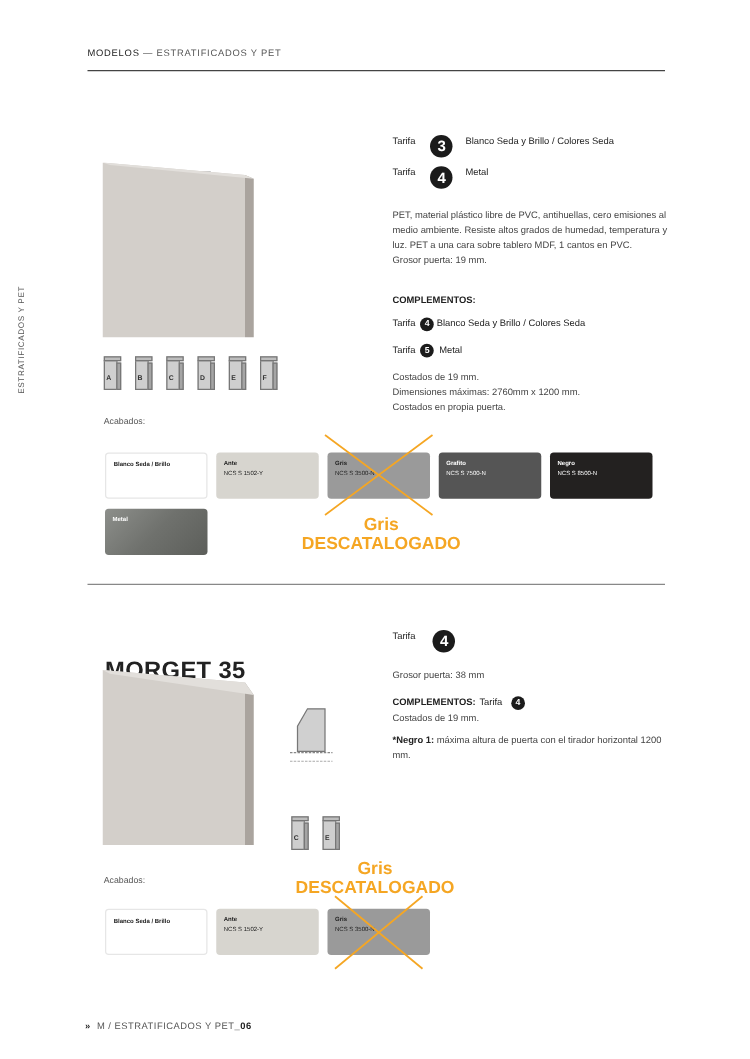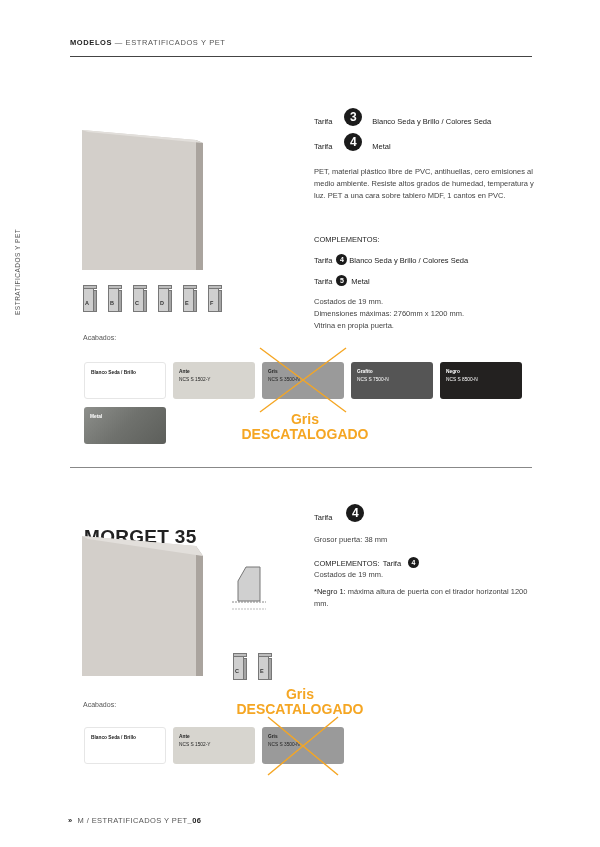--- a/index.html
+++ b/index.html
@@ -1,33 +1,33 @@
 <!DOCTYPE html>
 <html><head>
 <meta charset="utf-8">
 <style>
   * { box-sizing: border-box; margin: 0; padding: 0; }
   html, body { width: 600px; height: 847px; background: #ffffff; overflow: hidden; }
   body { position: relative; font-family: "Liberation Sans", sans-serif; color: #2a2a2a; }
   .abs { position: absolute; }
 
   .header { left: 70px; top: 38px; font-size: 7.5px; letter-spacing: 0.6px; color: #555; }
-  .header b { color: #222; font-weight: 700; }
+  .header b { color: #222; font-weight: 400; }
   .header-rule { left: 70px; top: 56px; width: 462px; height: 1px; background: #444; }
 
   .side-label { left: 14px; top: 315px; transform: rotate(-90deg); transform-origin: left top; font-size: 6.5px; letter-spacing: 0.5px; color: #555; white-space: nowrap; }
 
   .title { font-size: 19px; font-weight: 700; color: #222; letter-spacing: 0.3px; margin-top: 36px; }
 
-  .tarifa-row { display: flex; align-items: flex-end; font-size: 7.5px; color: #222; }
+  .tarifa-row { display: flex; align-items: flex-start; font-size: 7.5px; color: #222; }
   .badge-lg { width: 18px; height: 18px; border-radius: 50%; background: #1b1b1b; color: #fff; font-weight: 700; font-size: 12px; display: inline-flex; align-items: center; justify-content: center; }
   .badge-sm { width: 11px; height: 11px; border-radius: 50%; background: #1b1b1b; color: #fff; font-weight: 700; font-size: 7px; display: inline-flex; align-items: center; justify-content: center; }
 
   .body-text { font-size: 7.5px; line-height: 12px; color: #444; }
-  .strong { font-weight: 400; color: #222; }
+  .strong { font-weight: 700; color: #222; }
 
   .swatch { position: absolute; width: 82px; height: 37px; border-radius: 3px; padding: 6px 6px; font-size: 4.8px; line-height: 8px; font-weight: 700; }
   .swatch .code { font-weight: 400; }
 
   .acabados { font-size: 7px; color: #555; }
 
   .descat { color: #f5a623; font-weight: 700; text-align: center; font-size: 14px; line-height: 15px; }
 
   .profile { position: absolute; width: 15px; height: 28px; }
   .profile .face { position: absolute; left: 0; top: 4px; width: 11px; height: 24px; background: #cfcfcf; border: 1px solid #777; }
@@ -105,39 +105,40 @@
   <span>Blanco Seda y Brillo / Colores Seda</span>
 </div>
 <div class="abs tarifa-row" style="left:314px; top:133px;">
   <span>Tarifa</span>
   <span class="badge-lg" style="margin:0 10px 0 12px;">4</span>
   <span>Metal</span>
 </div>
 
 <div class="abs body-text" style="left:314px; top:166px; width:230px;">
   <div>PET, material plástico libre de PVC, antihuellas, cero emisiones al medio ambiente. Resiste altos grados de humedad, temperatura y luz. PET a una cara sobre tablero MDF, 1 cantos en PVC.</div>
+  <div>Grosor puerta: 19 mm.</div>
 </div>
 
 <div class="abs body-text strong" style="left:314px; top:234px;">COMPLEMENTOS:</div>
 
 <div class="abs tarifa-row" style="left:314px; top:254px;">
   <span>Tarifa</span>
   <span class="badge-sm" style="margin:0 2px 0 4px;">4</span>
   <span>Blanco Seda y Brillo / Colores Seda</span>
 </div>
 <div class="abs tarifa-row" style="left:314px; top:275px;">
   <span>Tarifa</span>
   <span class="badge-sm" style="margin:0 4px 0 4px;">5</span>
   <span>Metal</span>
 </div>
 
 <div class="abs body-text" style="left:314px; top:296px;">
   <div>Costados de 19 mm.</div>
   <div>Dimensiones máximas: 2760mm x 1200 mm.</div>
-  <div>Vitrina en propia puerta.</div>
+  <div>Costados en propia puerta.</div>
 </div>
 
 <div class="abs acabados" style="left:83px; top:334px;">Acabados:</div>
 
 <div class="swatch" style="left:84px; top:362px; background:#fff; border:1px solid #e6e6e6; color:#222;">
     <div>Blanco Seda / Brillo</div>
   </div>
 <div class="swatch" style="left:173px; top:362px; background:#d7d5cf; color:#222;">
     <div>Ante</div>
     <div class="code">NCS S 1502-Y</div>

